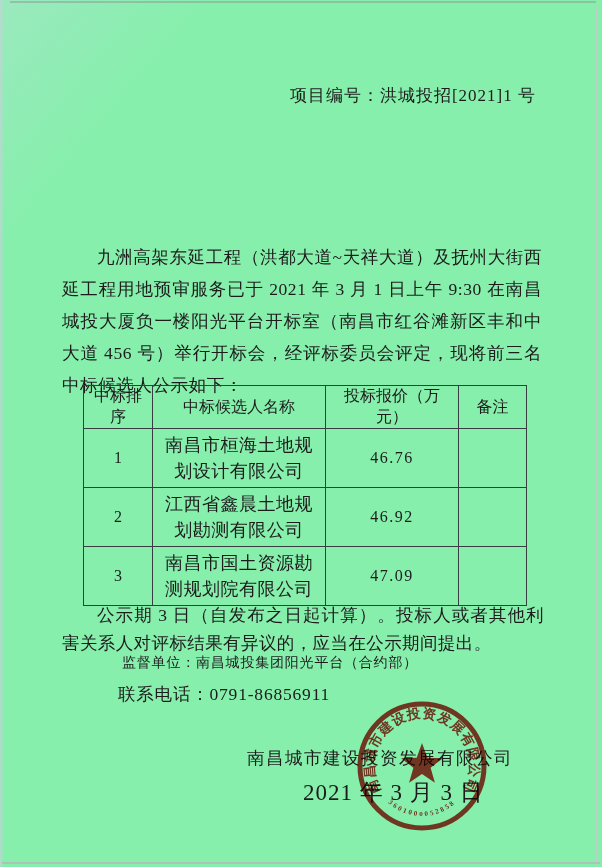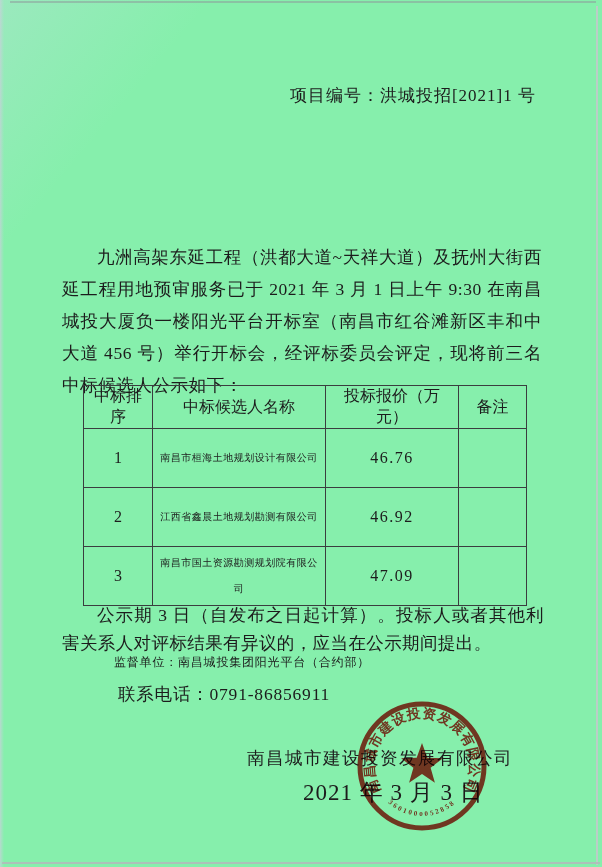--- a/index.html
+++ b/index.html
@@ -49,30 +49,30 @@
     font-weight:400;
     vertical-align:middle;
     padding:0 5px;
   }
   table.bids thead tr { height:39px; }
   table.bids tbody tr { height:59px; }
   col.c-rank  { width:69px; }
   col.c-name  { width:173px; }
   col.c-price { width:133px; }
   col.c-note  { width:68px; }
-  td.name { font-size:10px; line-height:26px; letter-spacing:.5px;text-align:center; }
+  td.name { font-size:18px; line-height:26px; letter-spacing:.5px;text-align:center; }
   td.price { letter-spacing:1.5px; }
 
   .notice-para {
     position:absolute; top:601px; left:62px; width:482px;
     font-size:17.5px; line-height:28px;
     text-align:justify; text-indent:2em;
     letter-spacing:.4px;
   }
-  .supervisor { position:absolute; top:654px; left:114px; font-size:12px; letter-spacing:.8px; }
+  .supervisor { position:absolute; top:654px; left:122px; font-size:14px; letter-spacing:.8px; }
   .phone      { position:absolute; top:682px; left:118px; font-size:17.5px; letter-spacing:.8px;text-align:right; }
 
   .sig-company { position:absolute; top:746px; right:89px; font-size:17.5px; letter-spacing:1.5px; }
   .sig-date    { position:absolute; top:777px; left:303px; font-size:23px; letter-spacing:1px; }
 
   .stamp {
     position:absolute; left:355px; top:699px;
     width:134px; height:134px;
     mix-blend-mode:multiply; opacity:.9;
     pointer-events:none;

